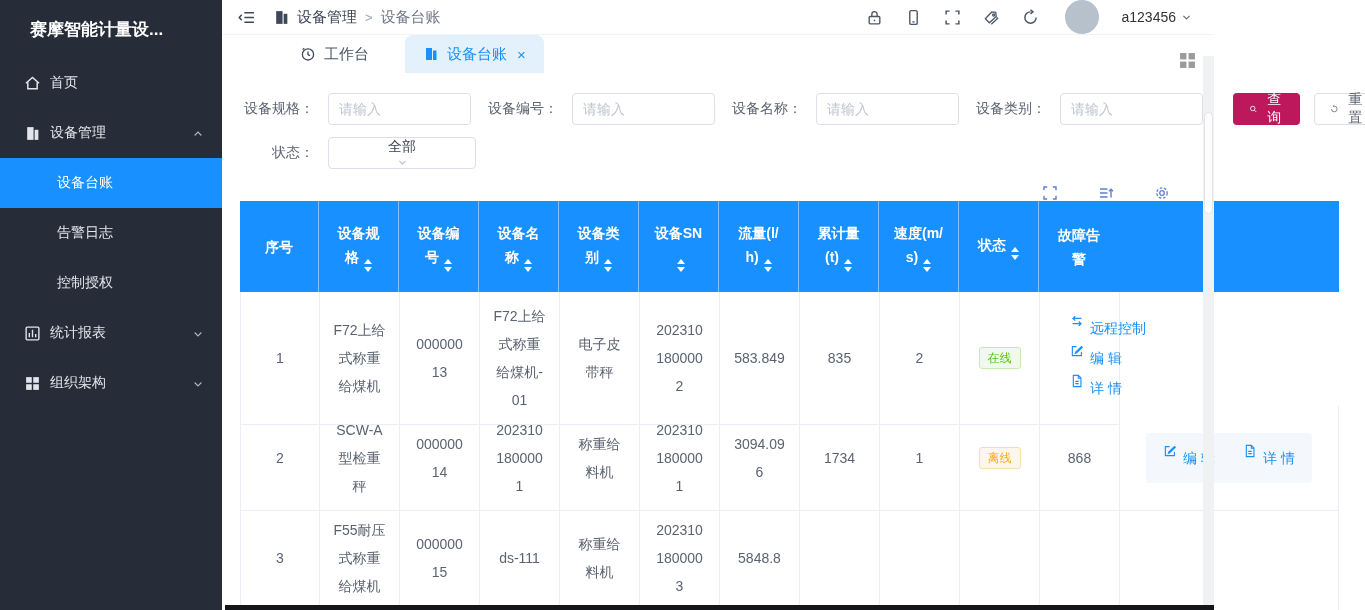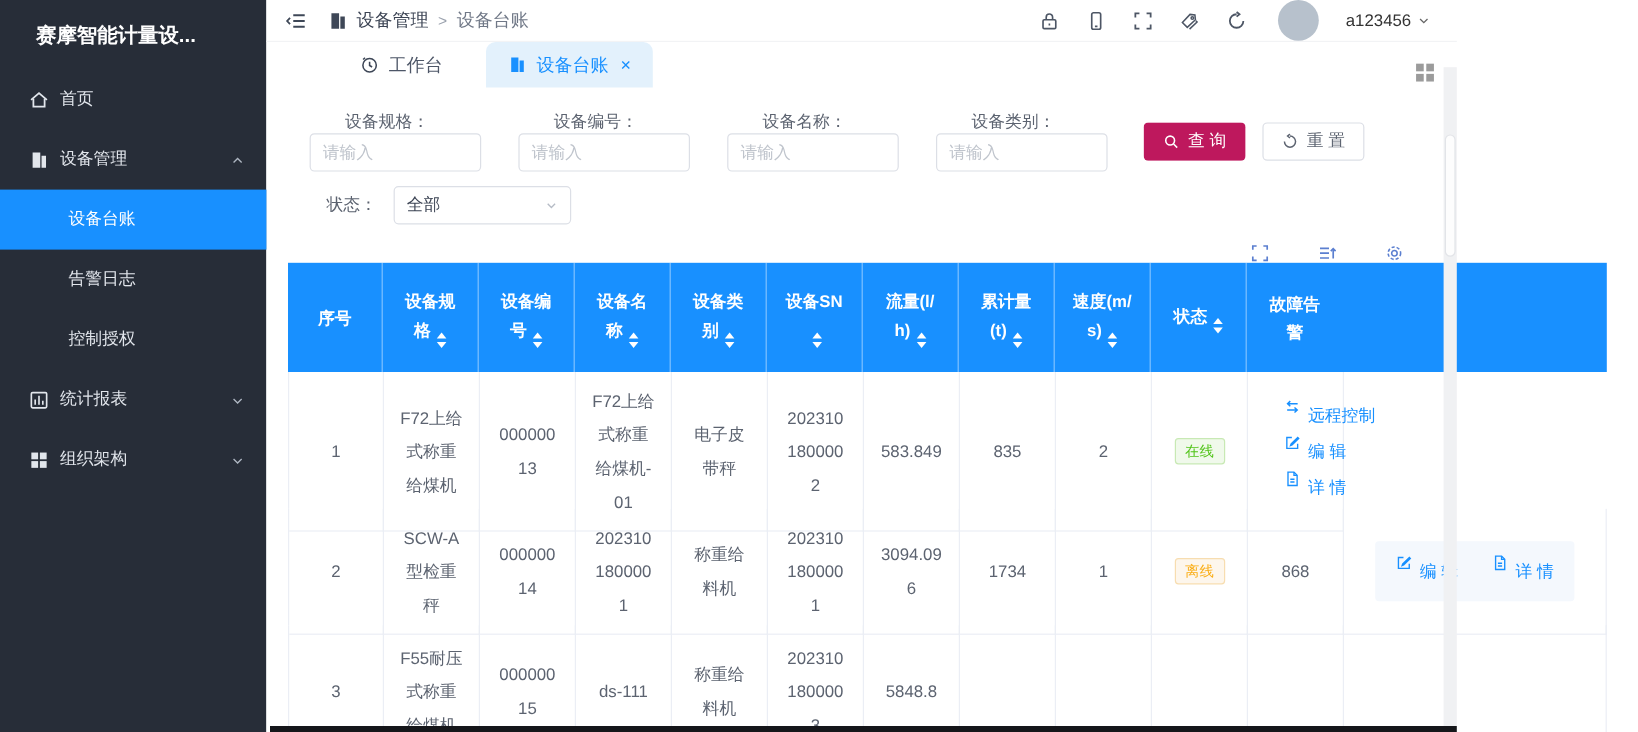--- a/index.html
+++ b/index.html
@@ -45,25 +45,25 @@
   .tab.active .t-icon { color:#1890ff; }
   .tab-close { font-size:15px; color:#1890ff; margin-left:2px; cursor:pointer; line-height:1; }
   .tab-grid { position:absolute; right:18px; top:17px; width:17px; height:17px; color:#9b9b9b; cursor:pointer; }
   .tab-grid svg{width:100%;height:100%;}
   .gapline { height:5px; background:#f0f1f4; }
 
   
   .filters { padding:20px 0 16px 22px; }
   .frow { display:flex; align-items:center; }
   .frow + .frow { margin-top:12px; }
-  .fgroup { display:flex; align-items:center; margin-right:17px;flex-direction:column; }
+  .fgroup { display:flex; align-items:center; margin-right:17px; }
   .flabel { width:70px; text-align:right; color:#5c6370; font-size:14px; white-space:nowrap; }
   .finput { width:143px; height:32px; border:1px solid #dcdfe6; border-radius:4px; padding:0 10px; font-size:14px; color:#333; outline:none; font-family:inherit; }
   .finput::placeholder { color:#bfc4cc; }
-  .fselect { width:148px; height:32px; border:1px solid #dcdfe6; border-radius:4px; padding:0 10px; display:flex; align-items:center; justify-content:space-between; color:#3c4454; cursor:pointer; }
+  .fselect { width:148px; height:32px; border:1px solid #dcdfe6; border-radius:4px; padding:0 10px; display:flex; align-items:center; justify-content:space-between; color:#3c4454; cursor:pointer;flex-direction:column; }
   .fselect .caret { color:#b6bcc6; }
   .btn { height:32px; border-radius:4px; display:inline-flex; align-items:center; gap:7px; padding:0 15px; font-size:14px; cursor:pointer; border:1px solid transparent; }
   .btn .b-icon { width:14px; height:14px; display:inline-flex; }
   .btn .b-icon svg{width:100%;height:100%;}
   .btn-primary { background:#be185d; color:#fff; margin-left:13px; }
   .btn-plain { background:#fff; color:#5c6370; border-color:#dcdfe6; margin-left:14px; }
 
   
   .table-tools { height:42px; display:flex; align-items:center; justify-content:flex-end; gap:40px; padding-right:44px; }
   .tool-icon { width:16px; height:16px; color:#5b7fd0; cursor:pointer; display:inline-flex; }

